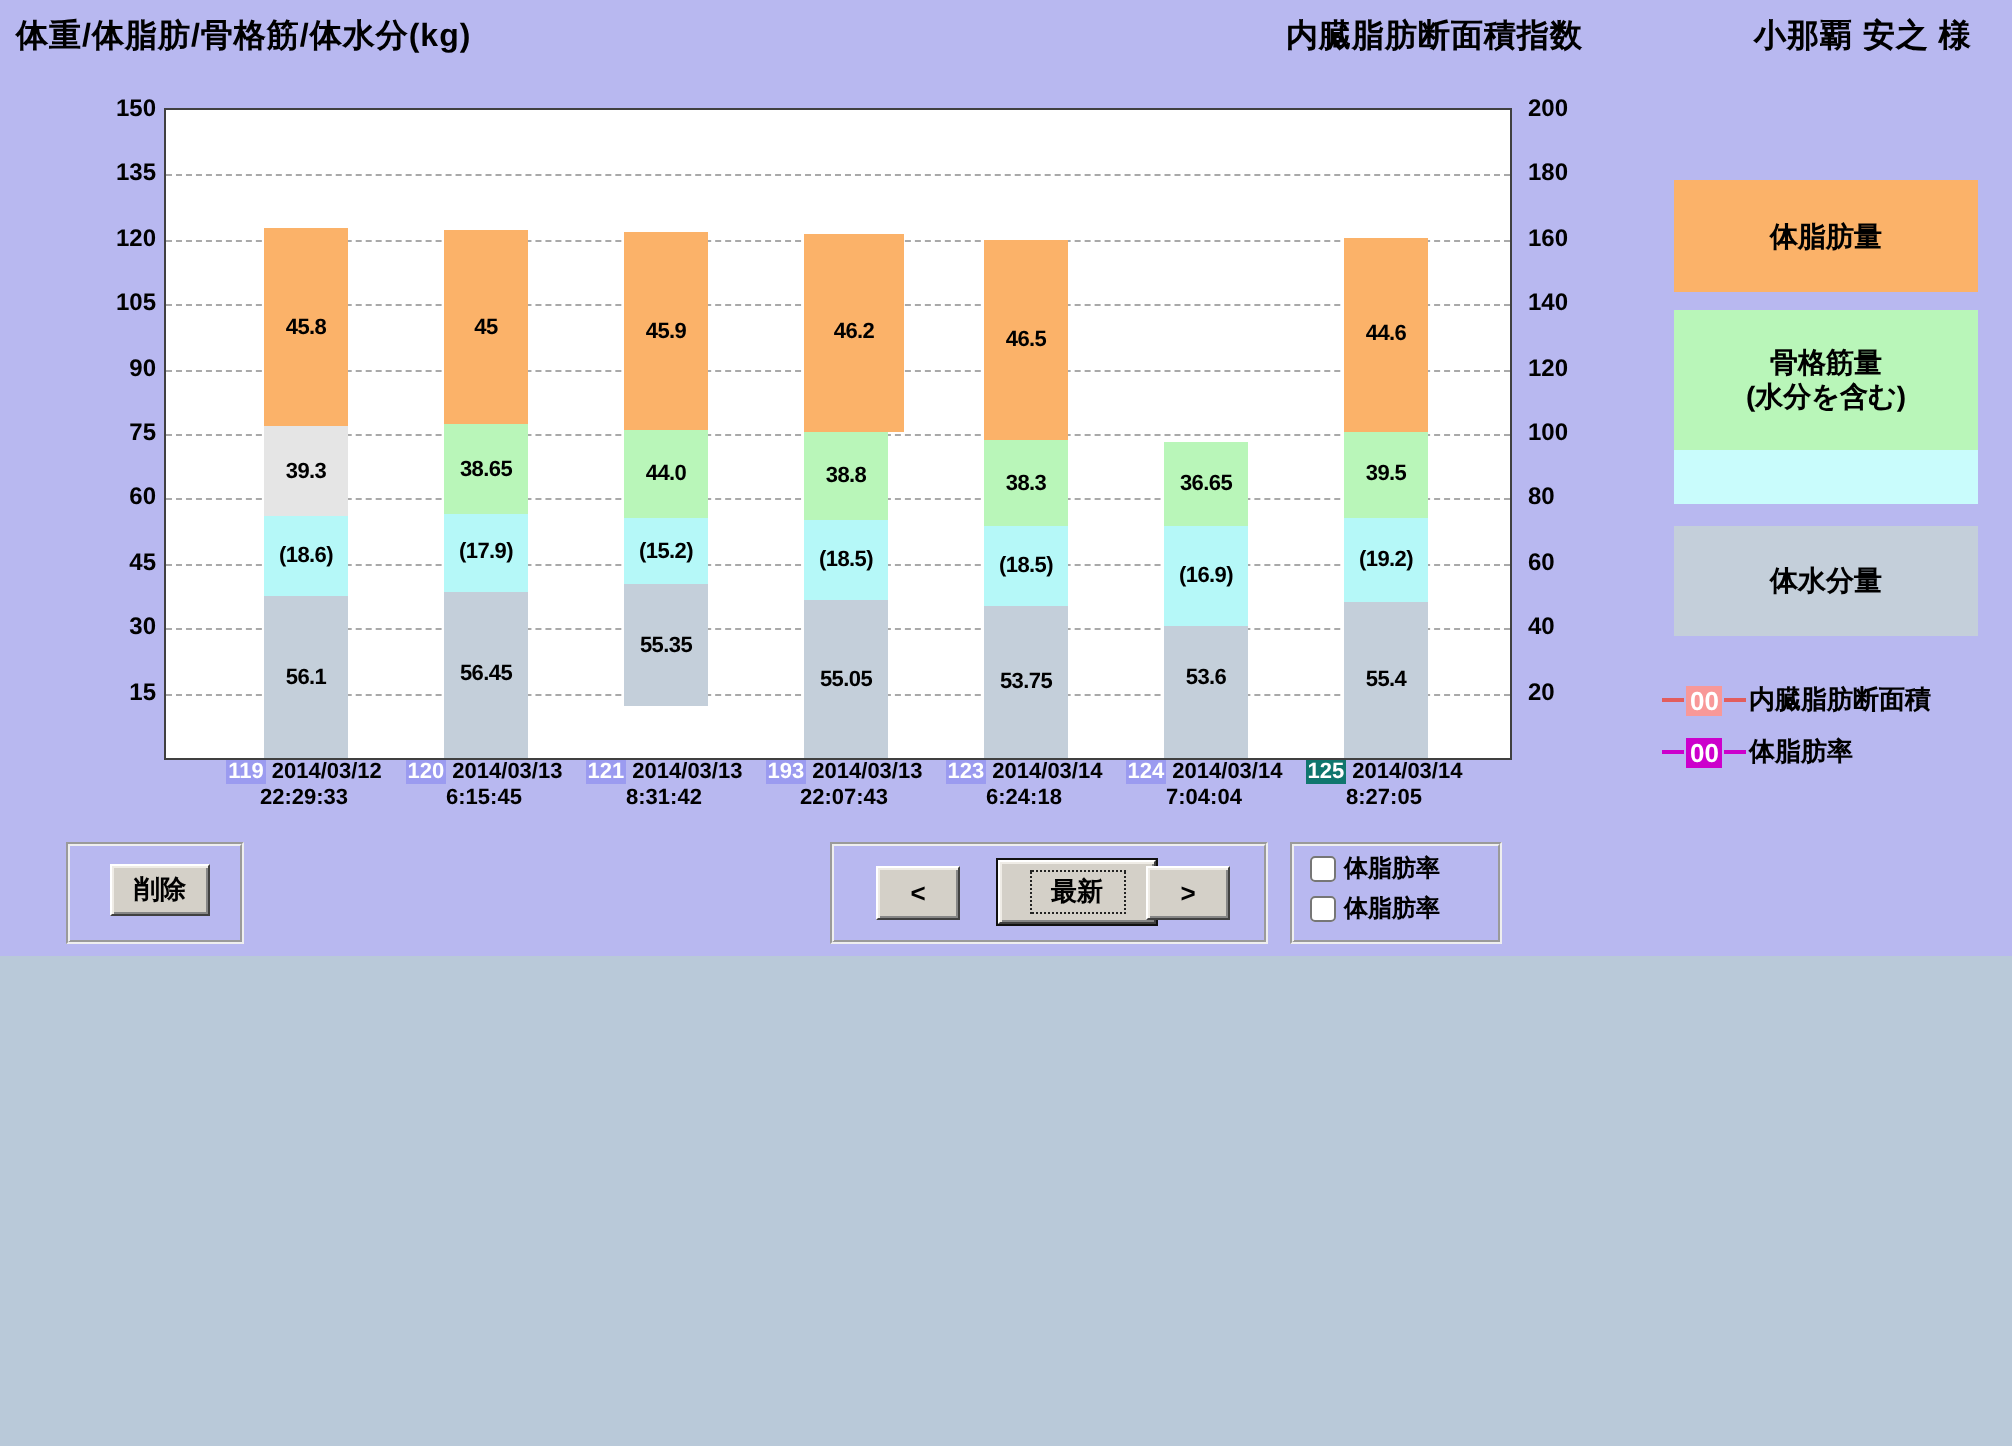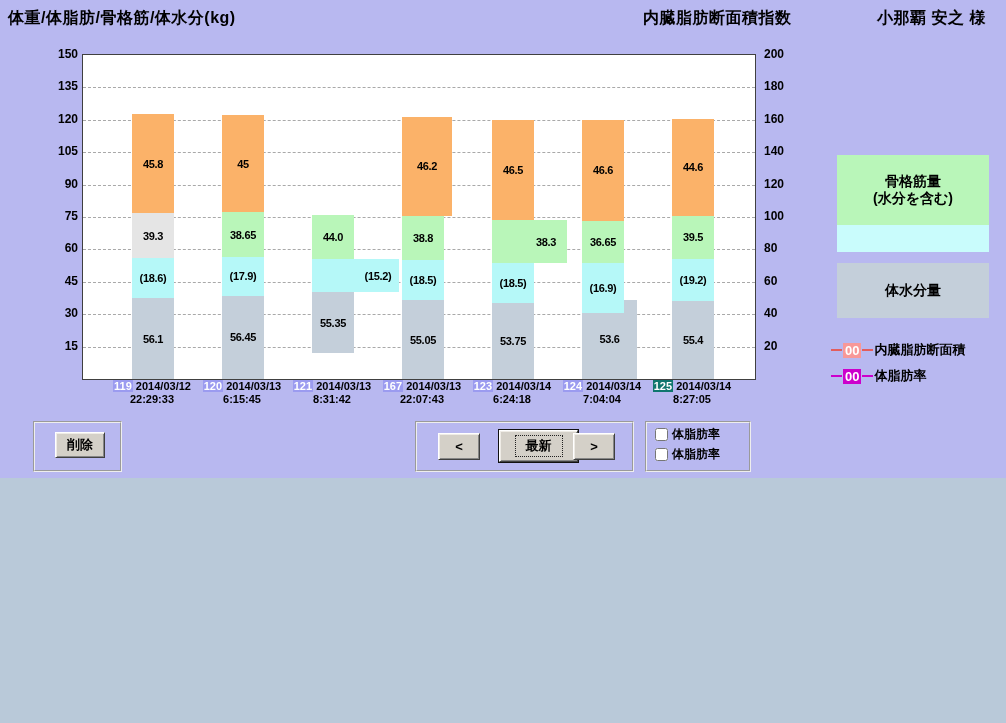--- a/index.html
+++ b/index.html
@@ -53,34 +53,34 @@
       <div class="grid" style="top: 291.6px;"></div>
       <div class="bar-seg" style="left: 49px; width: 42px; top: 243px; height: 81px; background: rgb(196, 207, 218);">56.1</div>
       <div class="bar-seg" style="left: 49px; width: 42px; top: 202.824px; height: 40.176px; background: rgb(181, 248, 248);">(18.6)</div>
       <div class="bar-seg" style="left: 49px; width: 42px; top: 158.22px; height: 44.604px; background: #e5e5e5;">39.3</div>
       <div class="bar-seg" style="left: 49px; width: 42px; top: 59.292px; height: 98.928px; background: rgb(251, 178, 105);">45.8</div>
       <div class="bar-seg" style="left: 139px; width: 42px; top: 240.732px; height: 83.268px; background: rgb(196, 207, 218);">56.45</div>
       <div class="bar-seg" style="left: 139px; width: 42px; top: 202.068px; height: 38.664px; background: rgb(181, 248, 248);">(17.9)</div>
       <div class="bar-seg" style="left: 139px; width: 42px; top: 157.356px; height: 44.712px; background: rgb(185, 246, 185);">38.65</div>
       <div class="bar-seg" style="left: 139px; width: 42px; top: 60.156px; height: 97.2px; background: rgb(251, 178, 105);">45</div>
       <div class="bar-seg" style="left: 229px; width: 42px; top: 237.276px; height: 61px; background: rgb(196, 207, 218);">55.35</div>
-      <div class="bar-seg" style="left: 229px; width: 42px; top: 204.444px; height: 32.832px; background: rgb(181, 248, 248); padding-left: 45px;">(15.2)</div>
+      <div class="bar-seg" style="left: 229px; width: 42px; top: 204.444px; height: 32.832px; background: rgb(181, 248, 248);">(15.2)</div>
       <div class="bar-seg" style="left: 229px; width: 42px; top: 160.38px; height: 44.064px; background: rgb(185, 246, 185);">44.0</div>
+      <div class="bar-seg" style="left: 229px; width: 42px; top: 61.236px; height: 99.144px; background: rgb(251, 178, 105);">45.9</div>
       <div class="bar-seg" style="left: 319px; width: 42px; top: 245.052px; height: 78.948px; background: rgb(196, 207, 218);">55.05</div>
       <div class="bar-seg" style="left: 319px; width: 42px; top: 205.092px; height: 39.96px; background: rgb(181, 248, 248);">(18.5)</div>
       <div class="bar-seg" style="left: 319px; width: 42px; top: 161.352px; height: 43.74px; background: rgb(185, 246, 185);">38.8</div>
       <div class="bar-seg" style="left: 319px; width: 50px; top: 61.56px; height: 99.792px; background: rgb(251, 178, 105);">46.2</div>
       <div class="bar-seg" style="left: 409px; width: 42px; top: 247.86px; height: 76.14px; background: rgb(196, 207, 218);">53.75</div>
       <div class="bar-seg" style="left: 409px; width: 42px; top: 207.9px; height: 39.96px; background: rgb(181, 248, 248);">(18.5)</div>
-      <div class="bar-seg" style="left: 409px; width: 42px; top: 165.132px; height: 42.768px; background: rgb(185, 246, 185); padding-left: 33px;">38.3</div>
+      <div class="bar-seg" style="left: 409px; width: 42px; top: 165.132px; height: 42.768px; background: rgb(185, 246, 185);">38.3</div>
       <div class="bar-seg" style="left: 409px; width: 42px; top: 64.692px; height: 100.44px; background: rgb(251, 178, 105);">46.5</div>
-      <div class="bar-seg" style="left: 499px; width: 55px; top: 244.728px; height: 79.272px; background: rgb(196, 207, 218);">53.6</div>
+      <div class="bar-seg" style="left: 499px; width: 42px; top: 244.728px; height: 79.272px; background: rgb(196, 207, 218);">53.6</div>
       <div class="bar-seg" style="left: 499px; width: 42px; top: 208.224px; height: 50px; background: rgb(181, 248, 248);">(16.9)</div>
       <div class="bar-seg" style="left: 499px; width: 42px; top: 165.564px; height: 42.66px; background: rgb(185, 246, 185);">36.65</div>
-      <div class="bar-seg" style="left: 499px; width: 42px; top: 64.908px; height: 100.656px; background: rgb(251, 178, 105);">46.6</div>
       <div class="bar-seg" style="left: 589px; width: 42px; top: 245.808px; height: 78.192px; background: rgb(196, 207, 218);">55.4</div>
       <div class="bar-seg" style="left: 589px; width: 42px; top: 204.336px; height: 41.472px; background: rgb(181, 248, 248);">(19.2)</div>
       <div class="bar-seg" style="left: 589px; width: 42px; top: 160.596px; height: 43.74px; background: rgb(185, 246, 185);">39.5</div>
       <div class="bar-seg" style="left: 589px; width: 42px; top: 64.26px; height: 96.336px; background: rgb(251, 178, 105);">44.6</div>
     </div>
   <div id="yticks-left">
       <div class="ytick l" style="left: 44px; top: 47px;">150</div>
       <div class="ytick l" style="left: 44px; top: 79.4px;">135</div>
       <div class="ytick l" style="left: 44px; top: 111.8px;">120</div>
       <div class="ytick l" style="left: 44px; top: 144.2px;">105</div>
@@ -100,26 +100,29 @@
       <div class="ytick" style="left: 764px; top: 209px;">100</div>
       <div class="ytick" style="left: 764px; top: 241.4px;">80</div>
       <div class="ytick" style="left: 764px; top: 273.8px;">60</div>
       <div class="ytick" style="left: 764px; top: 306.2px;">40</div>
       <div class="ytick" style="left: 764px; top: 338.6px;">20</div>
     </div>
   <div id="xlabels">
       <div class="xlab" style="left: 96px;"><span class="idbadge" style="background: rgb(155, 155, 240);">119</span> 2014/03/12<br>22:29:33</div>
       <div class="xlab" style="left: 186px;"><span class="idbadge" style="background: rgb(155, 155, 240);">120</span> 2014/03/13<br>6:15:45</div>
       <div class="xlab" style="left: 276px;"><span class="idbadge" style="background: rgb(155, 155, 240);">121</span> 2014/03/13<br>8:31:42</div>
-      <div class="xlab" style="left: 366px;"><span class="idbadge" style="background: rgb(155, 155, 240);">167</span> 2014/03/13<br>22:07:43</div>
+      <div class="xlab" style="left: 366px;"><span class="idbadge" style="background: rgb(155, 155, 240);">193</span> 2014/03/13<br>22:07:43</div>
       <div class="xlab" style="left: 456px;"><span class="idbadge" style="background: rgb(155, 155, 240);">123</span> 2014/03/14<br>6:24:18</div>
       <div class="xlab" style="left: 546px;"><span class="idbadge" style="background: rgb(155, 155, 240);">124</span> 2014/03/14<br>7:04:04</div>
       <div class="xlab" style="left: 636px;"><span class="idbadge" style="background: #0f766e;">125</span> 2014/03/14<br>8:27:05</div>
     </div>
 
+  <div class="legbox" style="top: 90px; height: 56px; background-color: rgb(251, 178, 105);">
+    <span>体脂肪量</span>
+  </div>
   <div class="legbox" style="top: 155px; height: 70px; background-color: rgb(185, 246, 185);">
     <span>骨格筋量</span>
     <span>(水分を含む)</span>
   </div>
   <div class="legbox" style="top: 225px; height: 27px; background-color: rgb(201, 252, 252);"></div>
   <div class="legbox" style="top: 263px; height: 55px; background-color: rgb(196, 207, 218);">
     <span>体水分量</span>
   </div>
   <div class="legline" style="top:341px;">
     <span class="dash" style="border-top-color: rgb(226, 93, 93);"></span>

